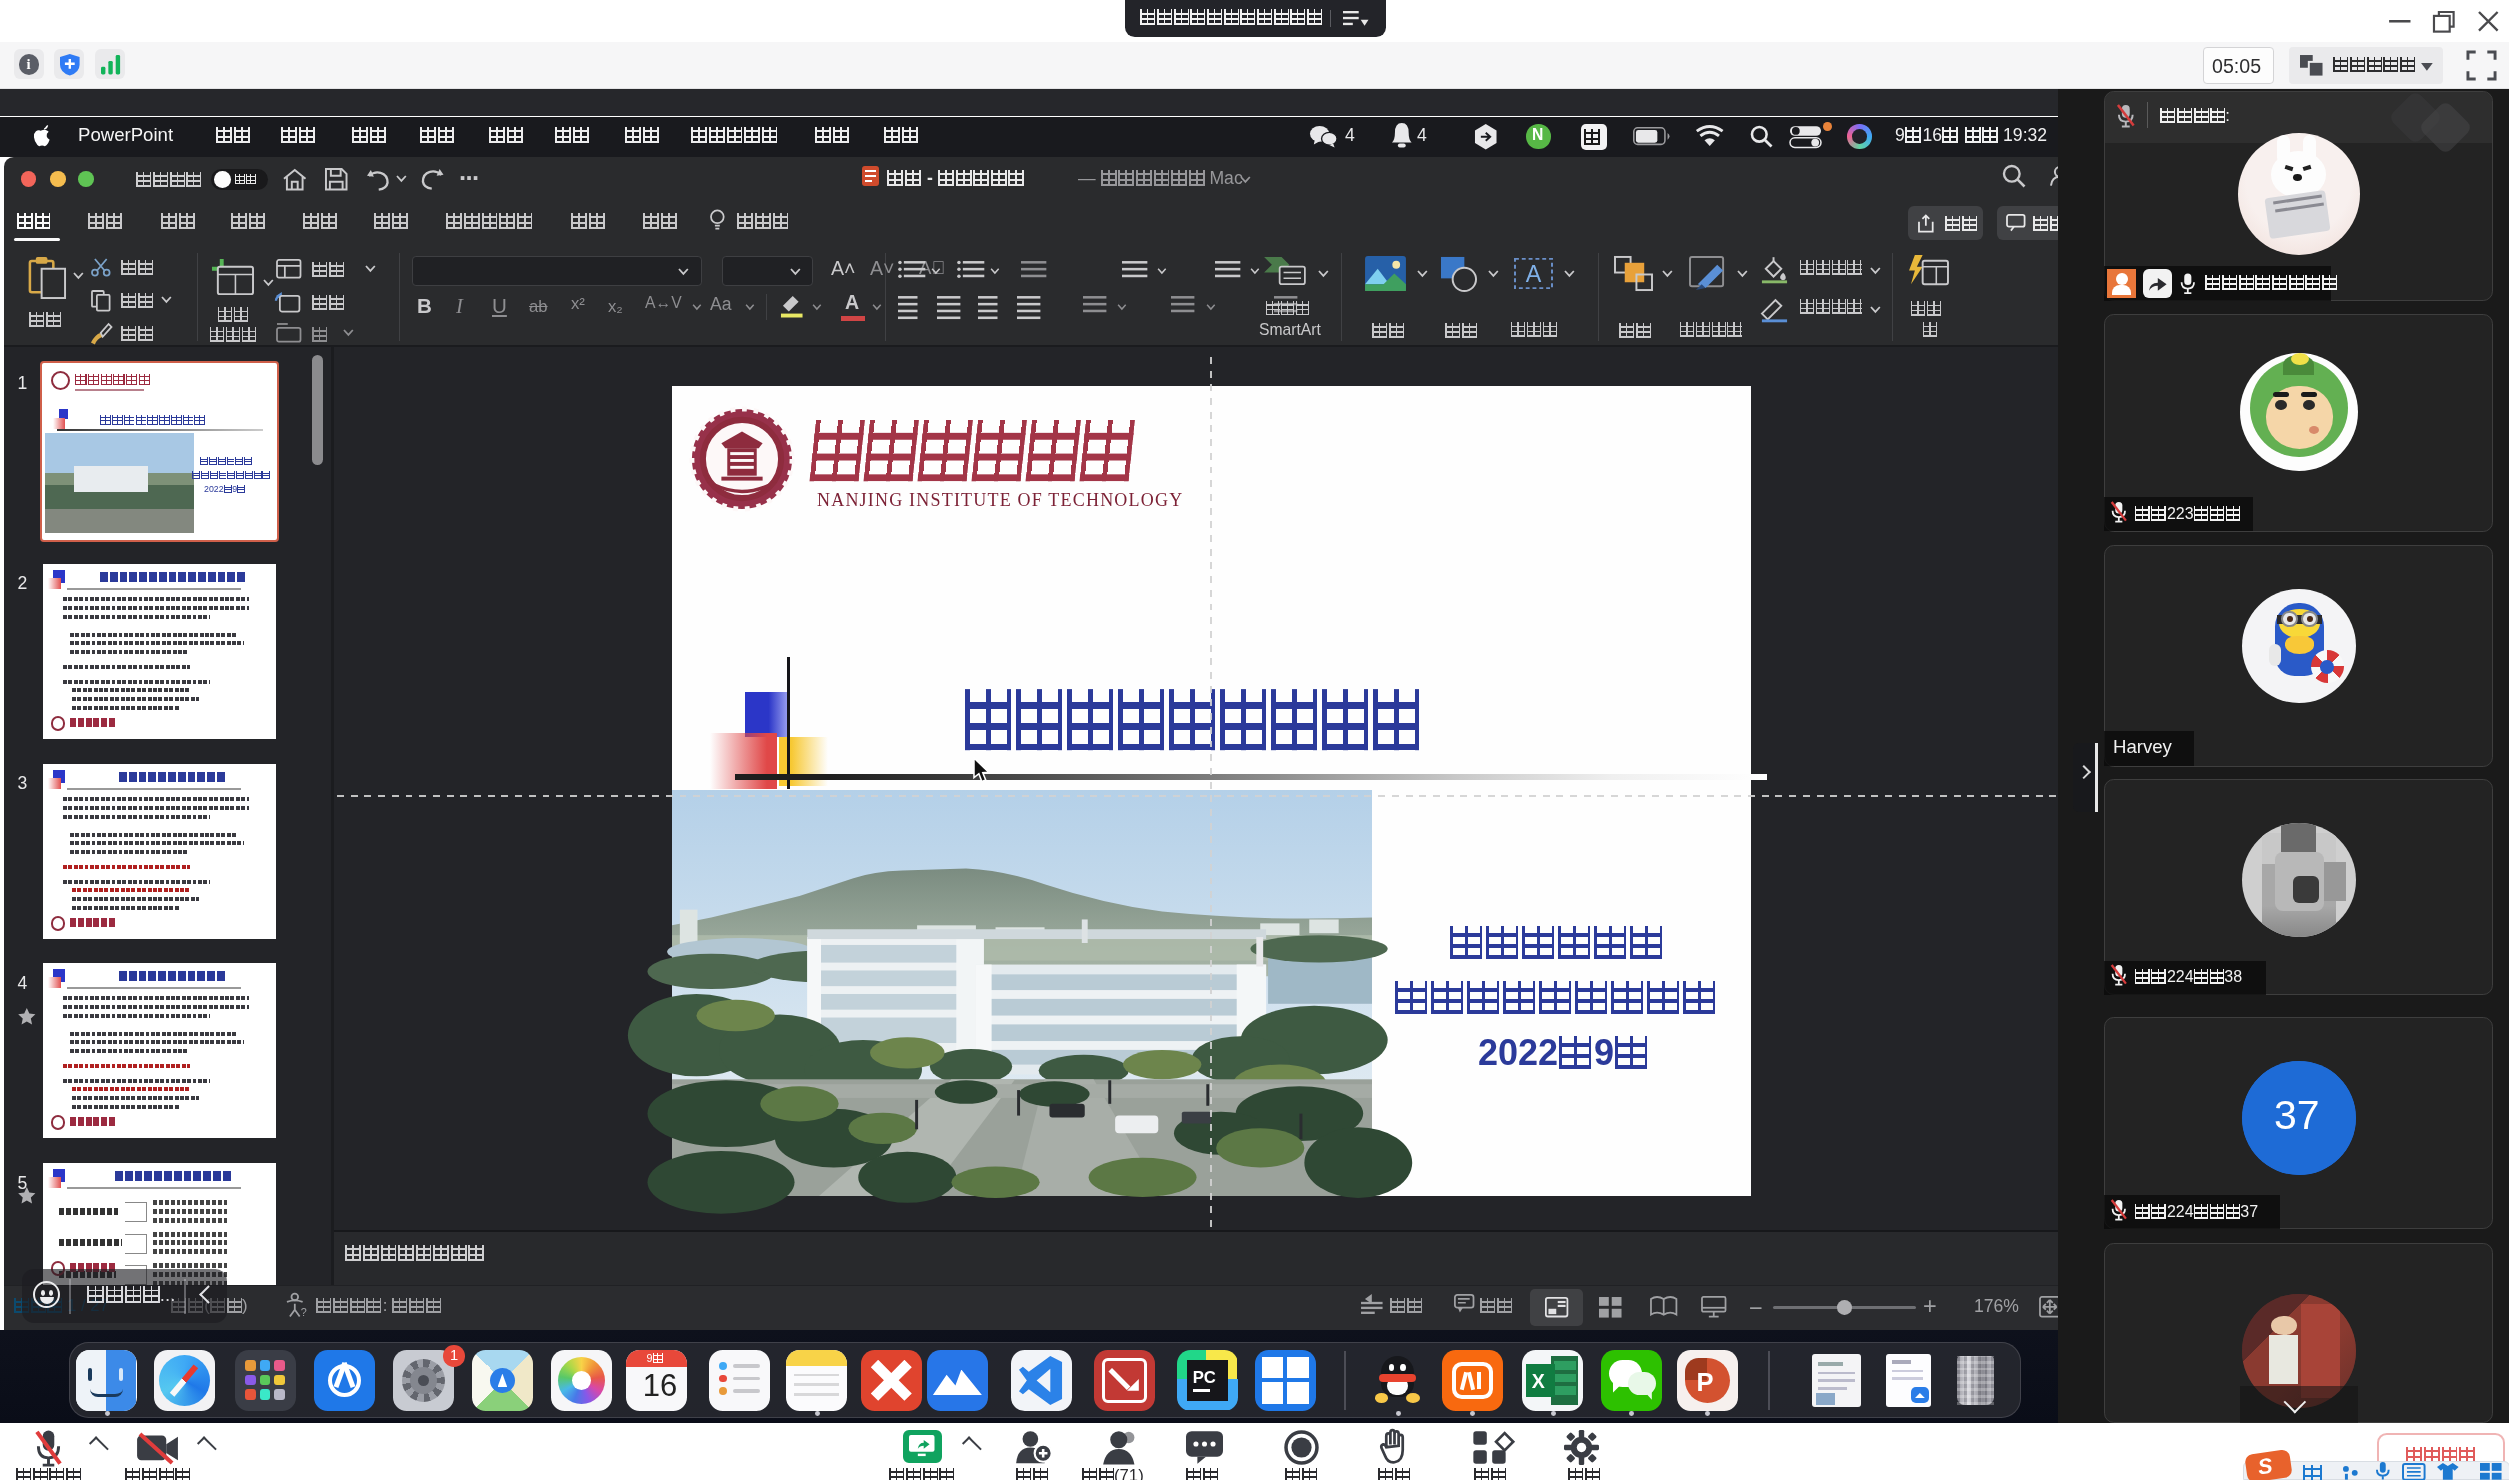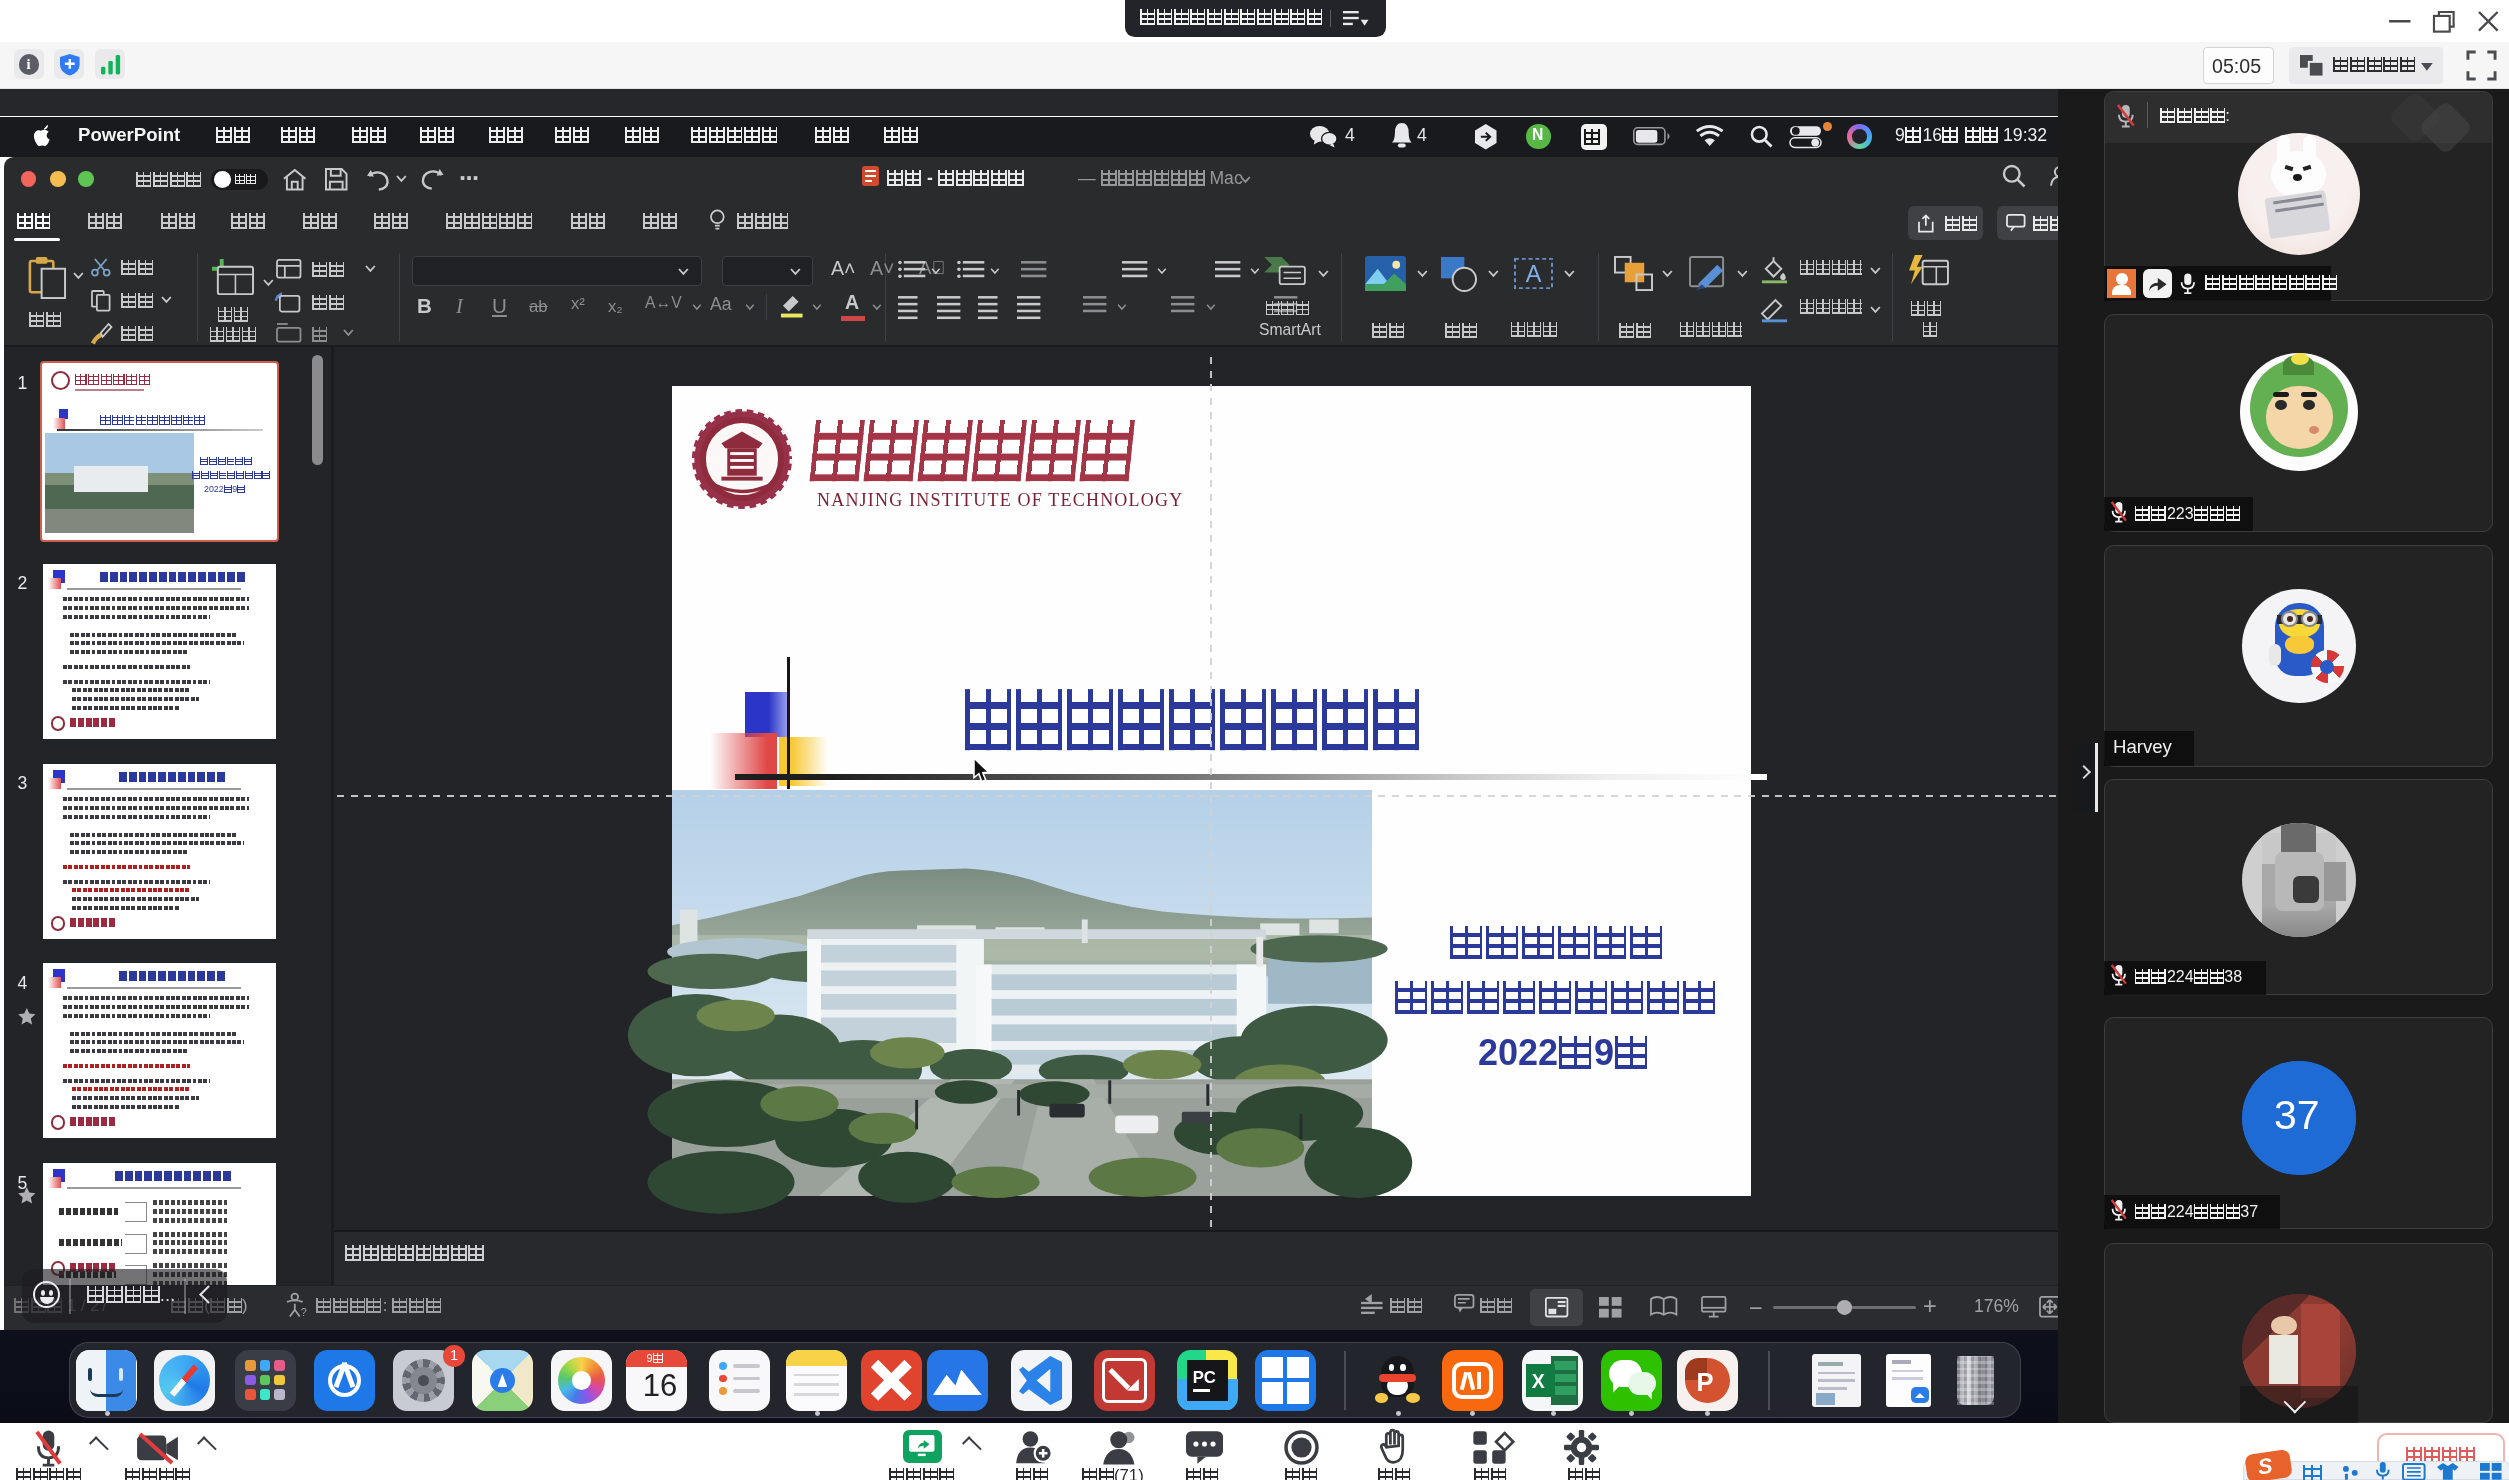--- a/index.html
+++ b/index.html
@@ -61,21 +61,21 @@
     </svg>
 <svg style="left:2466px;top:50px" width="31" height="31" viewBox="0 0 32 32" fill="none" stroke="#4a4c52" stroke-width="3">
       <path d="M2 10 V2 H10 M22 2 H30 V10 M30 22 V30 H22 M10 30 H2 V22"></path>
     </svg>
 <div style="left:0px;top:89px;width:2058px;height:27.4px;background:#26272b"></div>
 <div style="left:0px;top:117px;width:2058px;height:40px;background:#191a1e"></div>
 <svg style="left:32px;top:124px" width="19.6" height="23.5" viewBox="0 0 20 24">
       <path d="M13.5 3.5 Q14.5 1.5 16.5 1 Q16.3 3.2 15 4.5 Q13.6 5.8 12 5.5 Q12.2 4.2 13.5 3.5 Z" fill="#fff"></path>
       <path d="M10 6.5 Q11.8 5.5 14 6 Q16 6.4 17 8 Q14.5 9.8 15 12.5 Q15.5 15 18 16 Q16.8 19.5 15 21.5 Q13.5 23.2 11.8 22.3 Q10.3 21.5 8.8 22.3 Q7 23.3 5.5 21.5 Q2.5 18 2 13.5 Q1.6 9.5 4 7.5 Q6 5.8 8.3 6.6 Q9.2 7 10 6.5 Z" fill="#fff"></path>
     </svg>
-<div class="t " style="left:78px;top:124px;font-size:18.6px;color:#f5f5f5;font-weight:bold">PowerPoint</div>
+<div class="t " style="left:78px;top:124px;font-size:18.6px;color:#f5f5f5;font-weight:normal">PowerPoint</div>
 <div class="t " style="left:216px;top:125px;font-size:17.6px;color:#ededee;"><i></i><i></i></div>
 <div class="t " style="left:281px;top:125px;font-size:17.6px;color:#ededee;"><i></i><i></i></div>
 <div class="t " style="left:352px;top:125px;font-size:17.6px;color:#ededee;"><i></i><i></i></div>
 <div class="t " style="left:420px;top:125px;font-size:17.6px;color:#ededee;"><i></i><i></i></div>
 <div class="t " style="left:489px;top:125px;font-size:17.6px;color:#ededee;"><i></i><i></i></div>
 <div class="t " style="left:555px;top:125px;font-size:17.6px;color:#ededee;"><i></i><i></i></div>
 <div class="t " style="left:625px;top:125px;font-size:17.6px;color:#ededee;"><i></i><i></i></div>
 <div class="t " style="left:691px;top:125px;font-size:17.6px;color:#ededee;"><i></i><i></i><i></i><i></i><i></i></div>
 <div class="t " style="left:815px;top:125px;font-size:17.6px;color:#ededee;"><i></i><i></i></div>
 <div class="t " style="left:884px;top:125px;font-size:17.6px;color:#ededee;"><i></i><i></i></div>
@@ -720,21 +720,21 @@
 <svg style="left:973px;top:757px" width="18.6" height="26.5" viewBox="0 0 19 27">
       <path d="M1 1 L1 21 L6 17 L9 25 L13 23.5 L10 16 L16 15.5 Z" fill="#111" stroke="#fff" stroke-width="1.6"></path>
     </svg>
 <div style="left:2073px;top:743px;width:23.5px;height:69px;background:#18191c;border-radius:5.9px 0 0 5.9px;z-index:6">
       <div style="left:5.9px;top:23.5px;width:9.8px;height:9.8px;border-top:2.5px solid #d8d8d8;border-right:2.5px solid #d8d8d8;transform:rotate(45deg)"></div>
     </div>
 <div style="left:2095px;top:743px;width:2.9px;height:69px;background:#e8e8e8;z-index:6"></div>
 <div style="left:334px;top:1230px;width:1724px;height:55px;background:#28292c;border-top:2px solid #17181b"></div>
 <div class="t " style="left:345px;top:1243px;font-size:17.6px;color:#cfcfd1;"><i></i><i></i><i></i><i></i><i></i><i></i><i></i><i></i></div>
 <div style="left:3.9px;top:1285px;width:2054px;height:45px;background:#2b2c2f;border-top:1px solid #202124"></div>
-<div class="t " style="left:13.7px;top:1296px;font-size:16.7px;color:#737373;"><i></i><i></i><i></i> 1 / 27</div>
+<div class="t " style="left:13.7px;top:1296px;font-size:16.7px;color:#0c4a6e;"><i></i><i></i><i></i> 1 / 27</div>
 <div class="t " style="left:171px;top:1296px;font-size:16.7px;color:#a0a1a4;"><i></i><i></i>(<i></i><i></i>)</div>
 <svg style="left:285px;top:1292px" width="23.5" height="25.5" viewBox="0 0 24 26" fill="none" stroke="#a0a1a4" stroke-width="1.8">
       <circle cx="10" cy="5" r="3.4"></circle>
       <path d="M2 10 Q10 7 18 10 M10 12 V18 M10 18 L5 25 M10 18 L15 25"></path>
       <text x="16" y="24" fill="#a0a1a4" stroke="none" font-size="11">?</text>
     </svg>
 <div class="t " style="left:316px;top:1296px;font-size:16.7px;color:#a0a1a4;"><i></i><i></i><i></i><i></i>: <i></i><i></i><i></i></div>
 <svg style="left:1361px;top:1294px" width="21.6" height="19.6" viewBox="0 0 22 20">
       <path d="M4 5 L11 0 L11 10 Z" fill="#a0a1a4"></path>
       <rect x="0" y="8" width="22" height="2.4" fill="#a0a1a4"></rect>

